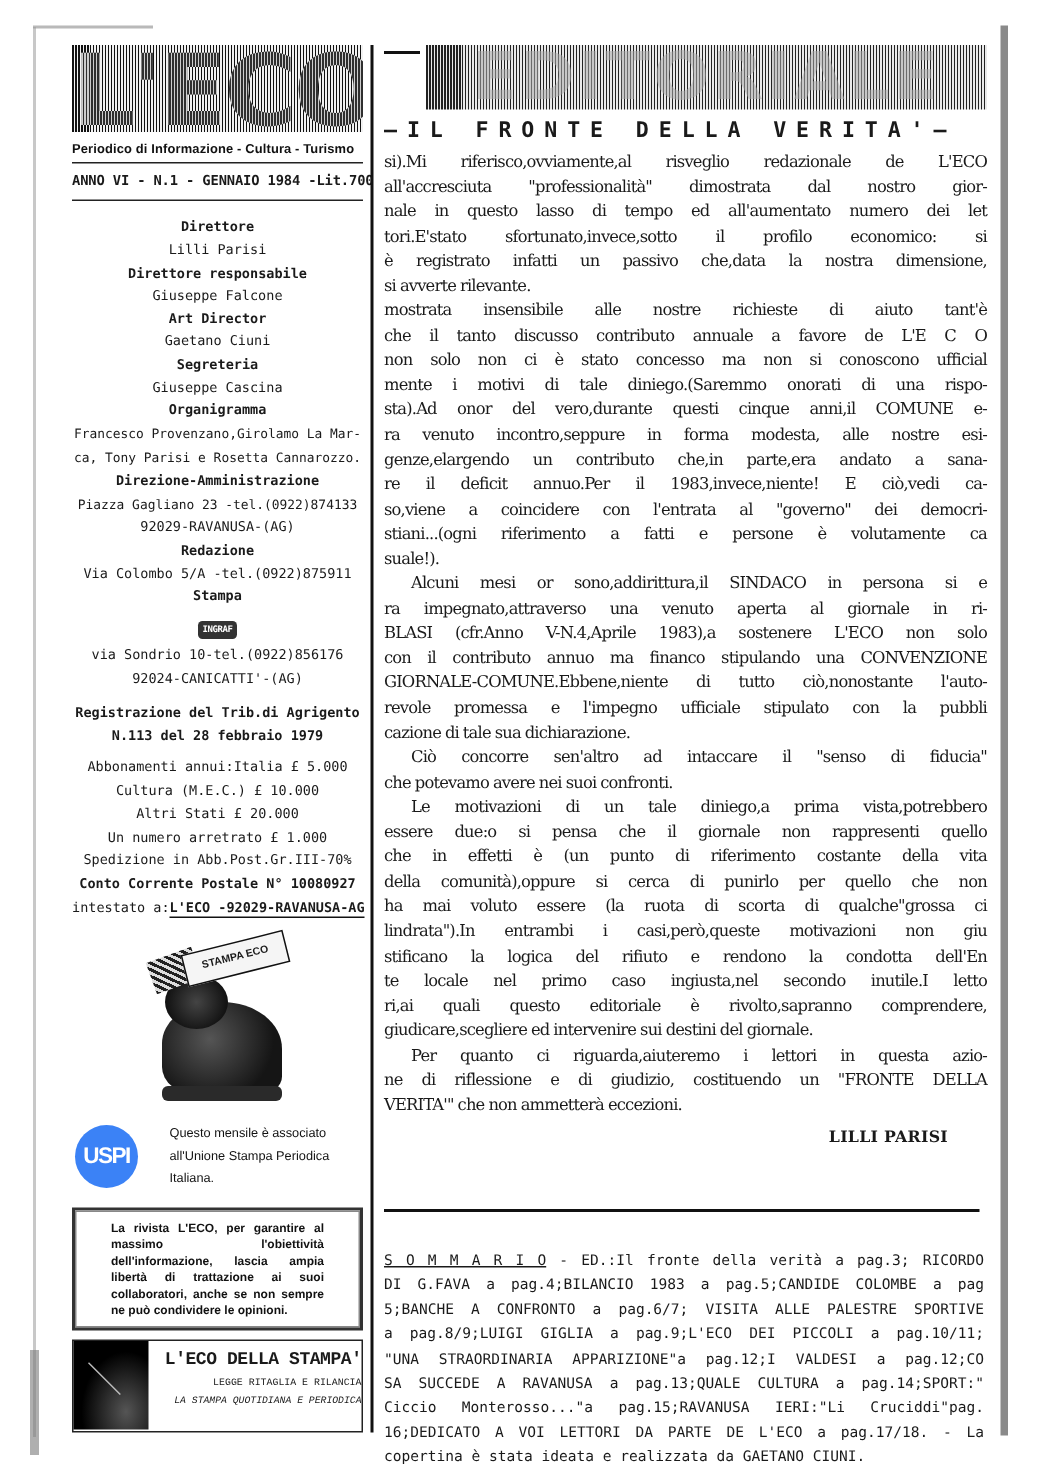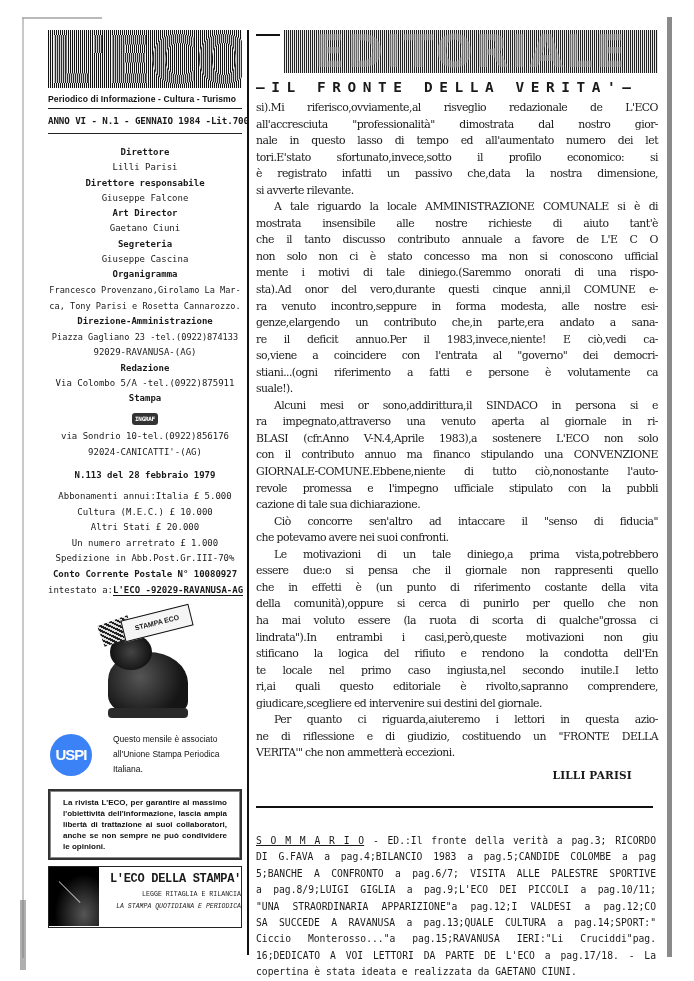--- a/index.html
+++ b/index.html
@@ -42,21 +42,21 @@
   .bear-body { position:absolute; left:18px; top:40px; width:80px; height:62px; background:radial-gradient(circle at 40% 40%, #555, #151515 70%); border-radius:45% 50% 20% 30%; }
   .bear-head { position:absolute; left:20px; top:22px; width:42px; height:36px; background:radial-gradient(circle at 50% 50%, #444, #111 75%); border-radius:50%; }
   .bear-paws { position:absolute; left:18px; top:96px; width:80px; height:10px; background:#2a2a2a; border-radius:4px; }
   .bear-flag { position:absolute; left:32px; top:0; width:70px; height:22px; background:#f5f5f5; border:1px solid #111; transform:rotate(-14deg); font-family:"Liberation Sans", sans-serif; font-size:7px; font-weight:bold; text-align:center; line-height:20px; }
   .bear-hat { position:absolute; left:10px; top:8px; width:32px; height:22px; background:repeating-linear-gradient(45deg,#222 0 2px,#ddd 2px 4px); transform:rotate(-20deg); }
 
   .uspi { display:flex; align-items:center; margin-top:10px; }
   .uspi-logo { width:42px; height:42px; border-radius:50%; background:#3b82f6; color:#fff; font-family:"Liberation Sans", sans-serif; font-weight:bold; font-size:15px; display:flex; align-items:center; justify-content:center; letter-spacing:-1px; flex-shrink:0; margin-left:2px; }
   .uspi-text { font-family:"Liberation Sans", sans-serif; font-size:8.5px; line-height:15px; margin-left:21px; color:#111; }
 
-  .disclaimer { margin-top:12px; border:2px solid #333; box-shadow: inset 0 0 0 1px #888; padding:6px 13px; font-family:"Liberation Sans", sans-serif; font-size:8px; font-weight:bold; line-height:11px; text-align:justify; color:#111; }
+  .disclaimer { margin-top:12px; border:2px solid #333; box-shadow: inset 0 0 0 1px #888; padding:6px 24px; font-family:"Liberation Sans", sans-serif; font-size:8px; font-weight:bold; line-height:11px; text-align:justify; color:#111; }
   .eco-stampa { margin-top:6px; border:1.5px solid #222; height:62px; display:flex; }
   .eco-stampa-img { width:50px; height:59px; background:radial-gradient(ellipse at 70% 80%, #555 0, #000 60%); position:relative; }
   .eco-stampa-img::after { content:""; position:absolute; left:10px; top:14px; width:30px; height:1px; background:#bbb; transform:rotate(45deg); transform-origin:left; }
   .eco-stampa-text { flex:1; text-align:right; font-family:Liberation Mono, monospace; padding-top:5px; }
   .eco-stampa-title { font-size:12px; font-weight:bold; letter-spacing:-.3px; }
   .eco-stampa-sub { font-size:6.6px; margin-top:5px; }
   .eco-stampa-sub2 { font-size:6.5px; font-style:italic; margin-top:5px; white-space:nowrap; }
 
   
   .vdivider { position:absolute; left:247px; top:30px; width:2px; height:925px; background:#111; }
@@ -116,20 +116,21 @@
     <div class="name">92029-RAVANUSA-(AG)</div>
     <div class="role">Redazione</div>
     <div class="name">Via Colombo 5/A -tel.(0922)875911</div>
     <div class="role">Stampa</div>
     <div class="printer-logo">INGRAF</div>
     <div class="name">via Sondrio 10-tel.(0922)856176</div>
     <div class="name">92024-CANICATTI'-(AG)</div>
   </div>
 
   <div class="reg">
+    <div>Registrazione del Trib.di Agrigento</div>
     <div>N.113 del 28 febbraio 1979</div>
   </div>
 
   <div class="subs">
     <div>Abbonamenti annui:Italia £ 5.000</div>
     <div>Cultura (M.E.C.) £ 10.000</div>
     <div>Altri Stati £ 20.000</div>
     <div>Un numero arretrato £ 1.000</div>
     <div>Spedizione in Abb.Post.Gr.III-70%</div>
     <div class="bold">Conto Corrente Postale N° 10080927</div>
@@ -177,21 +178,20 @@
   <div class="article">
     <p>
       <span class="l">si).Mi riferisco,ovviamente,al risveglio redazionale de L'ECO</span>
       <span class="l">all'accresciuta "professionalità" dimostrata dal nostro gior-</span>
       <span class="l">nale in questo lasso di tempo ed all'aumentato numero dei let</span>
       <span class="l">tori.E'stato sfortunato,invece,sotto il profilo economico: si</span>
       <span class="l">è registrato infatti un passivo che,data la nostra dimensione,</span>
       <span class="l last">si avverte rilevante.</span>
     </p>
     <p>
-      <span class="l indent">A tale riguardo la locale AMMINISTRAZIONE COMUNALE si è di</span>
       <span class="l">mostrata insensibile alle nostre richieste di aiuto tant'è</span>
       <span class="l">che il tanto discusso contributo annuale a favore de L'E C O</span>
       <span class="l">non solo non ci è stato concesso ma non si conoscono ufficial</span>
       <span class="l">mente i motivi di tale diniego.(Saremmo onorati di una rispo-</span>
       <span class="l">sta).Ad onor del vero,durante questi cinque anni,il COMUNE e-</span>
       <span class="l">ra venuto incontro,seppure in forma modesta, alle nostre esi-</span>
       <span class="l">genze,elargendo un contributo che,in parte,era andato a sana-</span>
       <span class="l">re il deficit annuo.Per il 1983,invece,niente! E ciò,vedi ca-</span>
       <span class="l">so,viene a coincidere con l'entrata al "governo" dei democri-</span>
       <span class="l">stiani...(ogni riferimento a fatti e persone è volutamente ca</span>

